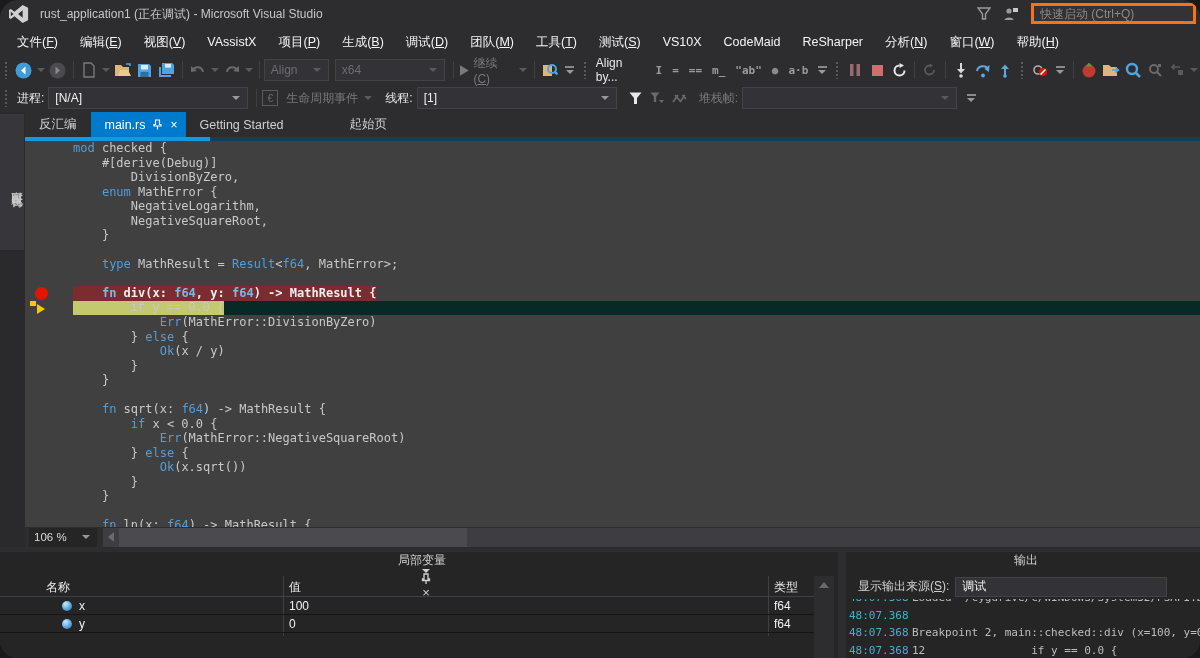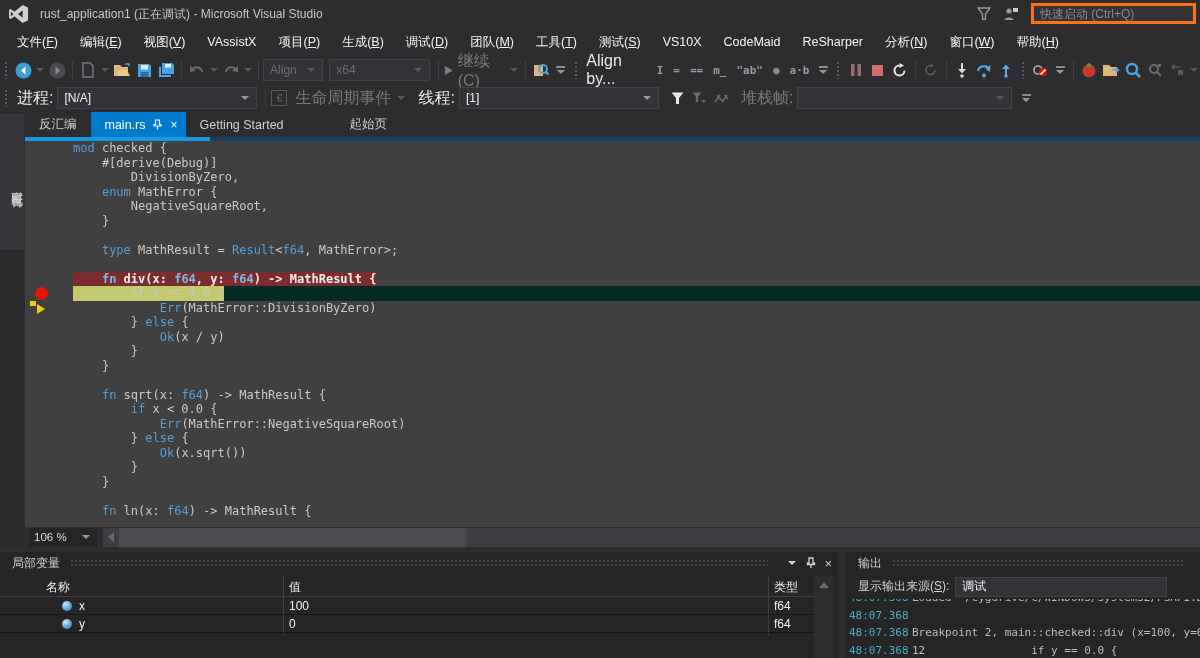--- a/index.html
+++ b/index.html
@@ -1,20 +1,20 @@
 <!DOCTYPE html>
 <html><head>
 <meta charset="utf-8">
 <style>
   * { margin:0; padding:0; box-sizing:border-box; }
   html,body { background:#1a1a1a; }
   #root {
     position:relative; width:1200px; height:658px; overflow:hidden;
     background:#2D2D30; font-family:"Liberation Sans",sans-serif; color:#F1F1F1;
-    font-size:12px; cursor:default;
+    font-size:12px; cursor:default;border-radius:18px;
   }
   
   .titlebar { position:absolute; left:0; top:0; width:1200px; height:28px; display:flex; align-items:center; }
   .vs-logo { width:22px; height:20px; margin:0 10px 0 8px; }
   .win-title { color:#C7C7C7; font-size:12px; }
   .title-right { position:absolute; right:4px; top:3px; display:flex; align-items:center; gap:12px; }
   .ql-box { width:165px; height:21px; background:#333337; border:3px solid #f97316; color:#F1F1F1;
             font-family:"Liberation Sans",sans-serif; font-size:12px; padding:0 6px; }
   .ql-box::placeholder { color:#8A8A8A; }
   
@@ -28,21 +28,21 @@
           background-image:radial-gradient(#5a5a5e 1px, transparent 1.2px); background-size:4px 4px; }
   .tbsep { width:1px; height:18px; background:#3F3F46; margin:0 4px; }
   .tbtn { display:flex; align-items:center; justify-content:center; min-width:22px; height:24px; padding:0 1px; }
   .caret { width:0; height:0; border-left:4px solid transparent; border-right:4px solid transparent;
            border-top:4px solid #999; margin:0 2px; }
   .caret.dis { border-top-color:#5a5a5e; }
   .combo { height:22px; background:#333337; border:1px solid #434346; display:flex; align-items:center;
            padding:0 6px; color:#F1F1F1; position:relative; }
   .combo .caret { position:absolute; right:5px; }
   .combo.dis { color:#6d6d70; }
-  .tbtext { color:#E8E8E8; font-size:16px; padding:0 4px; }
+  .tbtext { color:#E8E8E8; font-size:12px; padding:0 4px; }
   .tbtext.dis { color:#787878; }
   .glyph { color:#9a9aa0; font-size:11px; font-weight:bold; padding:0 5px; font-family:"DejaVu Sans Mono",monospace; }
   .overflow { display:flex; flex-direction:column; align-items:center; margin:0 3px; }
   .overflow .bar { width:9px; height:2px; background:#8a8a8e; margin-bottom:2px; }
   .lifecycle-box { width:16px; height:16px; border:1px solid #5a5a5e; color:#6d6d70; font-size:10px;
                    display:flex; align-items:center; justify-content:center; margin-right:4px; }
   
   .sidestrip { position:absolute; left:0; top:112px; width:25px; height:435px; background:#2A2A2C; }
   .side-tab { position:absolute; left:0; top:2px; width:24px; height:136px; background:#37373B;
               writing-mode:vertical-rl; color:#C8C8C8; font-size:11.5px; text-align:center; padding-top:6px; letter-spacing:1px; }
@@ -71,21 +71,21 @@
   .cur-arrow { width:0; height:0; border-top:5px solid transparent; border-bottom:5px solid transparent; border-left:8px solid #F2CB05; }
   .cur-arrow::before { content:""; position:absolute; left:-7px; top:-2.5px; width:6px; height:5px; background:#F2CB05; }
   
   .zoomrow { position:absolute; left:25px; top:527px; width:1175px; height:20px; background:#2D2D30; display:flex; align-items:center; }
   .zoom-combo { width:68px; height:19px; background:#252526; color:#DADADA; display:flex; align-items:center;
                 padding:0 5px; font-size:11.5px; justify-content:space-between; margin-left:4px; }
   .hscroll { flex:1; height:19px; background:#3E3E42; display:flex; align-items:center; margin-left:6px; }
   .hs-arrow { width:0; height:0; border-top:5px solid transparent; border-bottom:5px solid transparent; border-right:6px solid #6a6a6e; margin:0 5px; }
   .hs-thumb { width:348px; height:19px; background:#4a4a4f; }
   
-  .panel-title { height:22px; display:flex; align-items:center; padding:0 6px 0 12px; color:#D0D0D0; font-size:12px; }
+  .panel-title { height:22px; display:flex; align-items:center; padding:0 6px 0 12px; color:#D0D0D0; font-size:12px;flex-direction:column; }
   .dotfill { flex:1; height:8px; margin:0 10px;
              background-image:radial-gradient(#46464A 1px, transparent 1.2px); background-size:4px 4px; }
   .pt-icon { margin-left:8px; color:#D0D0D0; display:flex; align-items:center; }
   .locals { position:absolute; left:0; top:552px; width:838px; height:106px; background:#252526; }
   .grid-header { position:absolute; left:0; top:24px; width:814px; height:21px; border-bottom:1px solid #3F3F46; }
   .grid-header span { position:absolute; top:3px; color:#EDEDED; font-size:12px; }
   .colsep { position:absolute; top:24px; width:1px; height:60px; background:#3F3F46; }
   .grid-row { position:absolute; left:0; width:814px; height:18px; border-bottom:1px solid #151515; display:flex; align-items:center; }
   .orb { width:10px; height:10px; border-radius:50%; background:radial-gradient(circle at 35% 30%, #cfe8fa, #58a6dd 55%, #2c6ea6); margin-right:7px; }
   .gr-name { position:absolute; left:62px; display:flex; align-items:center; color:#F1F1F1; }
@@ -419,20 +419,21 @@
       </div>
     <div class="guide" style="left:77px; top:22px; height:480px"></div>
     <div class="guide" style="left:106px; top:47px; height:44px"></div>
     <div class="guide" style="left:106px; top:178px; height:58px"></div>
     <div class="guide" style="left:106px; top:280px; height:58px"></div>
     <div class="code-area" id="code-area">
         <div class="line"><span style="white-space: pre;"><span class="tok-k">mod</span><span class="tok-p"> checked {</span></span></div>
         <div class="line"><span style="white-space: pre;"><span class="tok-p">    #[derive(Debug)]</span></span></div>
         <div class="line"><span style="white-space: pre;"><span class="tok-p">        DivisionByZero,</span></span></div>
         <div class="line"><span style="white-space: pre;"><span class="tok-p">    </span><span class="tok-k">enum</span><span class="tok-p"> MathError {</span></span></div>
+        <div class="line"><span style="white-space: pre;"><span class="tok-p">        NegativeLogarithm,</span></span></div>
         <div class="line"><span style="white-space: pre;"><span class="tok-p">        NegativeSquareRoot,</span></span></div>
         <div class="line"><span style="white-space: pre;"><span class="tok-p">    }</span></span></div>
         <div class="line"><span style="white-space: pre;"></span></div>
         <div class="line"><span style="white-space: pre;"><span class="tok-p">    </span><span class="tok-k">type</span><span class="tok-p"> MathResult = </span><span class="tok-k">Result</span><span class="tok-p">&lt;</span><span class="tok-k">f64</span><span class="tok-p">, MathError&gt;;</span></span></div>
         <div class="line"><span style="white-space: pre;"></span></div>
         <div class="line"><span class="hl-bp-wrap" style="white-space: pre;"><span class="tok-p">    </span><span class="tok-k">fn</span><span class="tok-p"> div(x: </span><span class="tok-k">f64</span><span class="tok-p">, y: </span><span class="tok-k">f64</span><span class="tok-p">) -&gt; MathResult {</span></span></div>
         <div class="line"><span class="hl-cur-wrap" style="white-space: pre; font-family: Liberation Mono, monospace;"><span class="tok-p">        if y == 0.0 {</span></span><span class="hl-cur-rest"></span></div>
         <div class="line"><span style="white-space: pre;"><span class="tok-p">            </span><span class="tok-k">Err</span><span class="tok-p">(MathError::DivisionByZero)</span></span></div>
         <div class="line"><span style="white-space: pre;"><span class="tok-p">        } </span><span class="tok-k">else</span><span class="tok-p"> {</span></span></div>
         <div class="line"><span style="white-space: pre;"><span class="tok-p">            </span><span class="tok-k">Ok</span><span class="tok-p">(x / y)</span></span></div>

